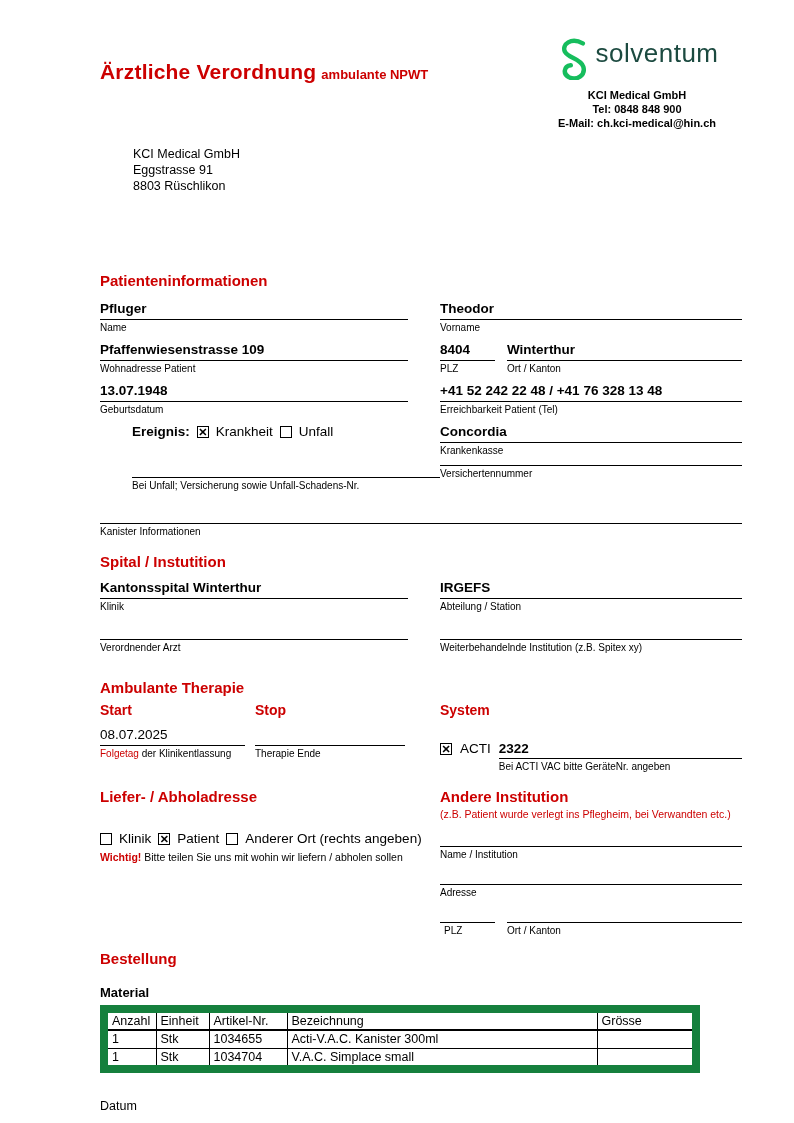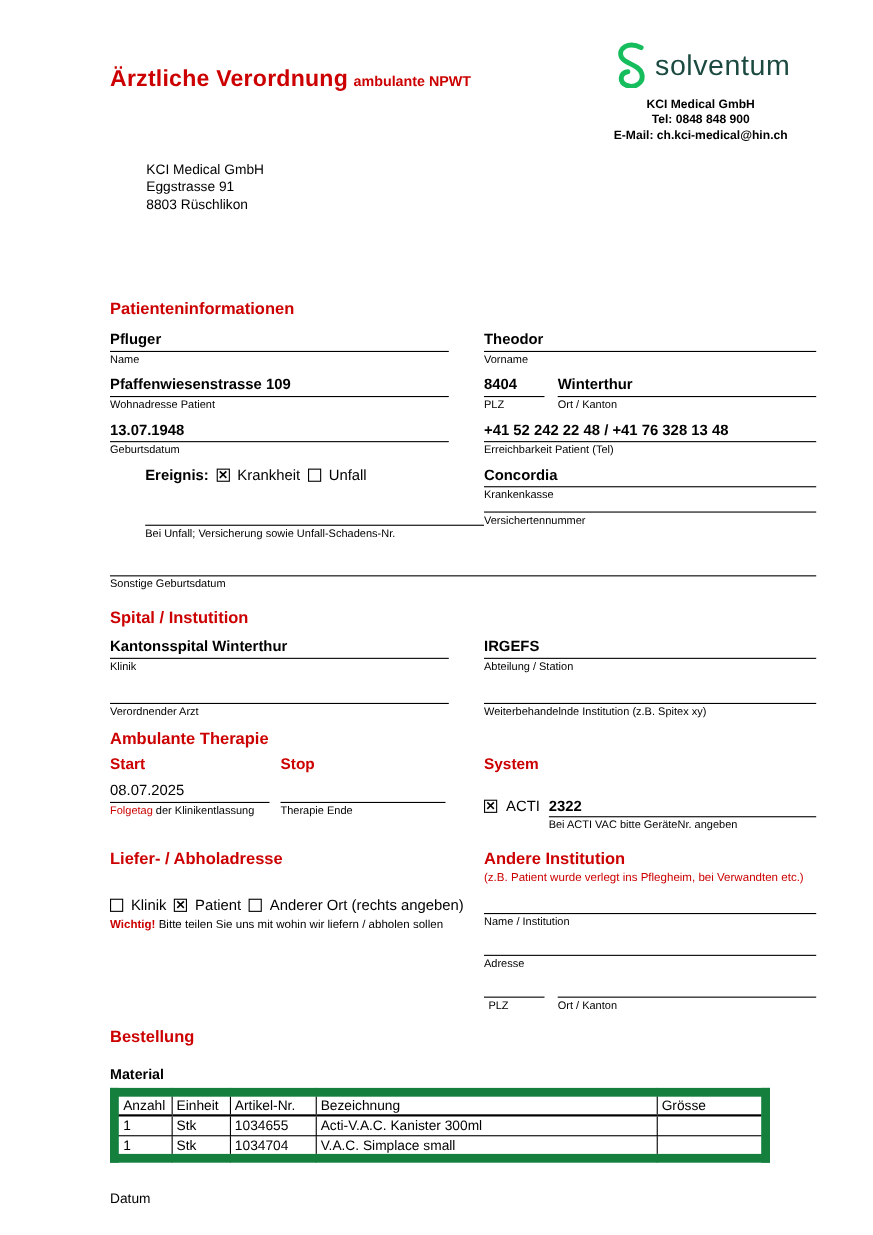--- a/index.html
+++ b/index.html
@@ -7,21 +7,21 @@
   body { font-family:"Liberation Sans", sans-serif; color:#000; }
   .page { position:relative; width:794px; height:1123px; background:#fff; overflow:hidden; }
   .content { padding:38px 52px 0 100px; }
 
   
   .header { display:flex; justify-content:space-between; align-items:flex-start; }
   .title-block { margin-top:22px; white-space:nowrap; }
   .doc-title { font-size:21px; font-weight:bold; color:#CC0000; letter-spacing:0.2px; }
   .doc-title-suffix { font-size:13px; font-weight:bold; color:#CC0000; margin-left:5px; }
   .logo-block { width:210px; text-align:center; }
-  .logo-row { display:flex; align-items:center; justify-content:center; gap:6px; }
+  .logo-row { display:flex; justify-content:center; gap:6px; }
   .logo-mark { width:34px; height:42px; }
   .logo-word { font-size:26px; font-weight:500; color:#1c4a40; letter-spacing:0.5px; }
   .contact-lines { margin-top:8px; font-size:11px; font-weight:bold; line-height:14px; }
 
   
   .sender { margin:16px 0 0 33px; font-size:12.5px; line-height:16px; }
 
   
   .section-heading { font-size:15px; font-weight:bold; color:#CC0000; }
   .cols { display:flex; justify-content:space-between; }
@@ -164,21 +164,21 @@
         <div class="field">
           <div class="rule"></div>
           <div class="label">Versichertennummer</div>
         </div>
       </div>
     </div>
 
     <div class="field" style="margin-top:14px;">
       <div class="value"></div>
       <div class="rule"></div>
-      <div class="label">Sonstige Geburtsdatum</div>
+      <div class="label">Kanister Informationen</div>
     </div>
 
     <div class="section-heading" style="margin-top:16px;">Spital / Instutition</div>
 
     <div class="cols row" style="margin-top:10px;">
       <div class="col-l field">
         <div class="value">Kantonsspital Winterthur</div>
         <div class="rule"></div>
         <div class="label">Klinik</div>
       </div>
@@ -195,21 +195,21 @@
         <div class="rule"></div>
         <div class="label">Verordnender Arzt</div>
       </div>
       <div class="col-r field">
         <div class="value"></div>
         <div class="rule"></div>
         <div class="label">Weiterbehandelnde Institution (z.B. Spitex xy)</div>
       </div>
     </div>
 
-    <div class="section-heading" style="margin-top:10px;">Ambulante Therapie</div>
+    <div class="section-heading" style="margin-top:26px;">Ambulante Therapie</div>
 
     <div class="therapy-cols" style="margin-top:6px;">
       <div class="t-start">
         <div class="sub-heading">Start</div>
         <div class="field" style="margin-top:9px;">
           <div class="value" style="font-weight:normal;">08.07.2025</div>
           <div class="rule"></div>
           <div class="label"><span class="red">Folgetag</span><span> der Klinikentlassung</span></div>
         </div>
       </div>

